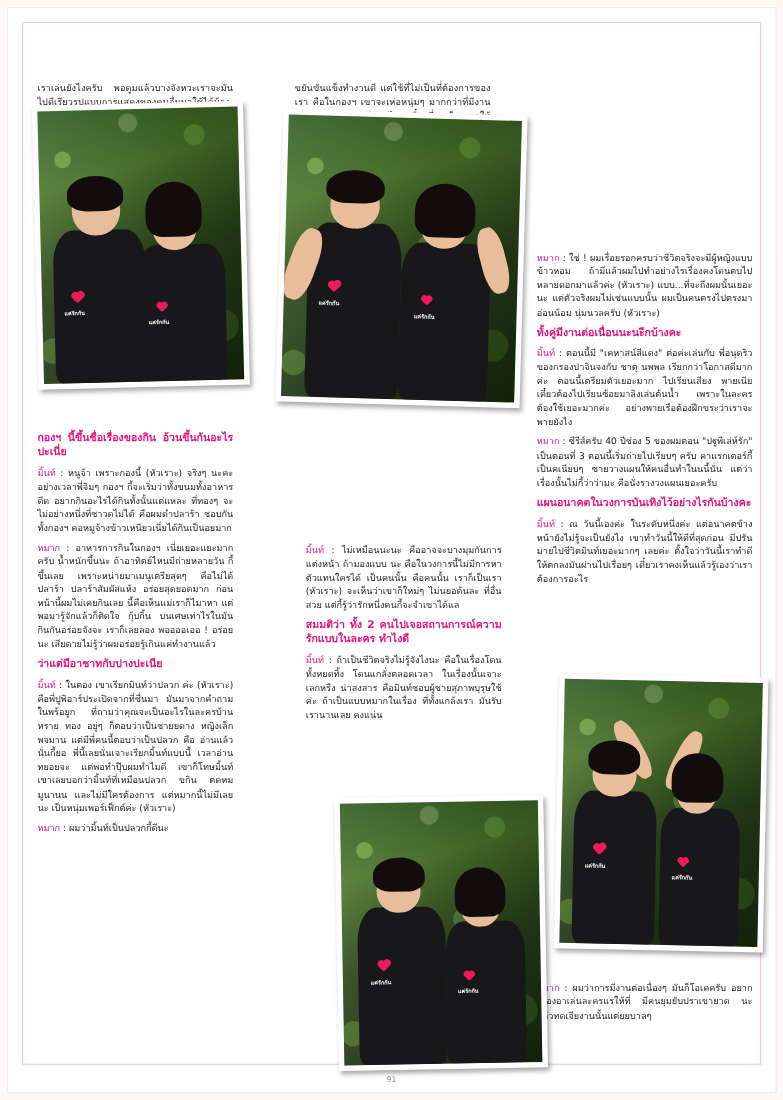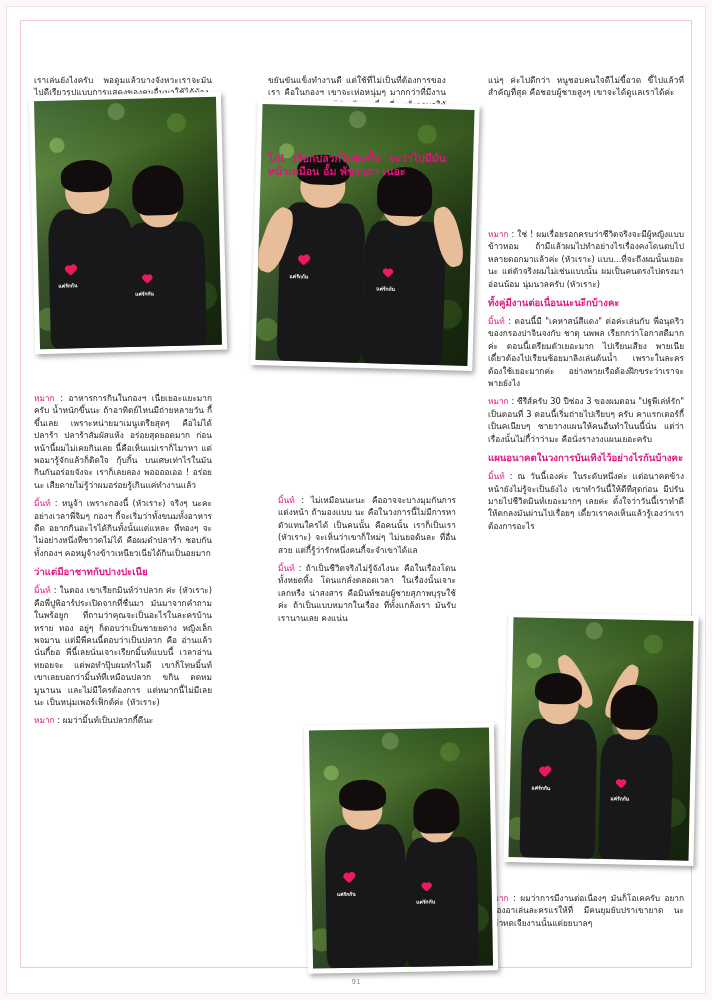--- a/index.html
+++ b/index.html
@@ -215,23 +215,20 @@
     <div class="pink-frame"></div>
 
     <div class="col col1">
       <p>เราเล่นยังไงครับ พอดูมแล้วบางจังหวะเราจะมันไปดีเรียวรูปแบบการแสดงของคนอื่นมาใช้ได้บ้างเหมือนกันนะ</p>
     </div>
 
     <div class="col col2">
       <p>ขยันขันแข็งทำงานดี แต่ใช้ที่ไม่เป็นที่ต้องการของเรา คือในกองฯ เขาจะเห่อหนุ่มๆ มากกว่าที่มีงานแบบผู้ชายอยากจะได้อะไร เดี๋ยวพี่เขาก็เอามาให้ แต่ผู้หญิงก็ต้องไปหยิบเอง (หัอยากก) หมากเองไม่มีจายเวนะ ไม่รู้ว่าทำไมตอด อาจจะเพราะเรามีมั่วรีวรวมมั่ง</p>
     </div>
 
-    <div class="col col3">
-      <p>แน่ๆ ค่ะไปดีกว่า หนูชอบคนใจดีไม่ขี้อวด ขี้ไปแล้วที่สำคัญที่สุด คือชอบผู้ชายสูงๆ เขาจะได้ดูแลเราได้ค่ะ</p>
-    </div>
 
     <div class="photo ph1">
       <div class="inner">
 
         <div class="body-s" style="left:6%; bottom:0; width:46%; height:56%;"></div>
         <div class="head-s" style="left:16%; bottom:54%; width:24%; height:19%;"></div>
         <div class="hair-s" style="left:14%; bottom:63%; width:28%; height:13%;"></div>
         <div class="heart" style="left:16%; bottom:30%; width:7px; height:7px;"></div>
         <span class="shirt-logo" style="left:11%; bottom:24%;">แค่รักกัน</span>
 
@@ -255,59 +252,58 @@
         <div class="body-s" style="left:50%; bottom:0; width:38%; height:56%;"></div>
         <div class="head-s" style="left:58%; bottom:54%; width:20%; height:16%;"></div>
         <div class="hair-s" style="left:55%; bottom:58%; width:26%; height:19%; border-radius:50% 50% 30% 30%;"></div>
         <div class="arm-s" style="left:84%; bottom:38%; width:11%; height:24%; transform:rotate(-16deg);"></div>
         <div class="heart" style="left:60%; bottom:34%; width:6px; height:6px;"></div>
         <span class="shirt-logo" style="left:56%; bottom:28%;">แค่รักกัน</span>
       </div>
     </div>
 
     <div class="blk c1b">
+      <p class="head">กองฯ นี้ขึ้นชื่อเรื่องของกิน อ้วนขึ้นกันอะไรปะเนี่ย</p>
+
+      <p>
+        <span class="name">มิ้นท์</span>
+        <span> : </span>
+        <span>หนูจ้า เพราะกองนี้ (หัวเราะ) จริงๆ นะคะ อย่างเวลาพี่จิมๆ กองฯ กี้จะเริ่มว่าทั้งขนมทั้งอาหารดีด อยากกินอะไรได้กินทั้งนั้นแต่แหละ ที่ทองๆ จะไม่อย่างหนึ่งที่ชาวดไม่ได้ คือผมดำปลาร้า ชอบกันทั้งกองฯ คอหมูจ้างข้าวเหนียวเนี่ยได้กินเป็นอยมาก</span>
+      </p>
 
       <p>
         <span class="name">หมาก</span>
         <span> : </span>
         <span>อาหารการกินในกองฯ เนี่ยเยอะแยะมากครับ น้ำหนักขึ้นนะ ถ้าอาทิตย์ไหนมีถ่ายหลายวัน กี้ขึ้นเลย เพราะหน่ายมาเมนูเตรียสุดๆ คือไม่ได้ปลาร้า ปลาร้าสัมผัสแห้ง อร่อยสุดยอดมาก ก่อนหน้านี้ผมไม่เคยกินเลย นี้คือเห็นแม่เราก็ไมาหา แต่พอมารู้จักแล้วก็ติดใจ กุ้บกิ้น บนเศษเท่าไรในมันกินกันอร่อยจังจะ เราก็เลยลอง พออออเออ ! อร่อยนะ เสียดายไม่รู้ว่าผมอร่อยรู้เกินแค่ทำงานแล้ว</span>
       </p>
 
-      <p>
-        <span class="name">มิ้นท์</span>
-        <span> : </span>
-        <span>หนูจ้า เพราะกองนี้ (หัวเราะ) จริงๆ นะคะ อย่างเวลาพี่จิมๆ กองฯ กี้จะเริ่มว่าทั้งขนมทั้งอาหารดีด อยากกินอะไรได้กินทั้งนั้นแต่แหละ ที่ทองๆ จะไม่อย่างหนึ่งที่ชาวดไม่ได้ คือผมดำปลาร้า ชอบกันทั้งกองฯ คอหมูจ้างข้าวเหนียวเนี่ยได้กินเป็นอยมาก</span>
-      </p>
-
       <p class="head">ว่าแต่มีอาชาทกับปางปะเนีย</p>
 
       <p>
         <span class="name">มิ้นท์</span>
         <span> : </span>
         <span>ในตอง เขาเรียกมินท์ว่าปลวก ค่ะ (หัวเราะ) คือพี่ปูพิอาร์ประเปิดจากที่ชื่นมา มันมาจากคำถามในพร้อยูก ที่ถามว่าคุณจะเป็นอะไรในละครบ้านหราย ทอง อยู่ๆ ก็ตอบว่าเป็นชายยดาง หญิงเล็ก พจมาน แต่มีพี่คนนี้ตอบว่าเป็นปลวก คือ อ่านแล้วนั่นกี้ยอ พี่นี้เลยนั่นเจาะเรียกมิ้นท์แบบนี้ เวลาอ่านทยอยจะ แต่พอทำปุ๊บผมทำไมดี เขาก็โทษมิ้นท์ เขาเลยบอกว่ามิ้นท์ที่เหมือนปลวก ขกิน ตดหม มูนานน และไม่มีใครต้องการ แต่หมากนี้ไม่มีเลยนะ เป็นหนุ่มเพอร์เฟ็กต์ค่ะ (หัวเราะ)</span>
       </p>
 
       <p>
         <span class="name">หมาก</span>
         <span> : </span>
         <span>ผมว่ามิ้นท์เป็นปลวกกี้ดีนะ</span>
       </p>
     </div>
 
-    <div class="blk" style="left:262px; top:146px; width:178px;">
-      <p class="head big">โก! เรียกปลวกไปชะขั้น จะว่าไปมีมันหน้าเหมือน อั้ม พัชราภา เนอะ</p>
-    </div>
 
     <div class="blk c2b">
       <p>
         <span class="name">มิ้นท์</span>
         <span> : </span>
         <span>ไม่เหมือนนะนะ คืออาจจะบางมุมกันการแต่งหน้า ถ้ามองแบบ นะ คือในวงการนี้ไม่มีการหาตัวแทนใครได้ เป็นคนนั้น คือคนนั้น เราก็เป็นเรา (หัวเราะ) จะเห็นว่าเขาก็ใหม่ๆ ไม่นยอด้นละ ที่อื่นสวย แต่กี้รู้ว่ารักหนึ่งคนกี้จะจำเขาได้แล</span>
       </p>
 
+      <p class="head">สมมติว่า ทั้ง 2 คนไปเจอสถานการณ์ความรักแบบในละคร ทำไงดี</p>
 
       <p>
         <span class="name">มิ้นท์</span>
         <span> : </span>
         <span>ถ้าเป็นชีวิตจริงไม่รู้จังไงนะ คือในเรื่องโดนทั้งหยดทิ้ง โดนแกลั่งตลอดเวลา ในเรื่องนั้นเจาะเลกหรืง น่าสงสาร คือมินท์ชอบผู้ชายสุภาพบุรุษใช้ค่ะ ถ้าเป็นแบบหมากในเรื่อง ที่ทั้งแกล้งเรา มันรับเรานานเลย คงแน่น</span>
       </p>
     </div>
 
     <div class="blk c3b">
       <p>
@@ -320,21 +316,21 @@
 
       <p>
         <span class="name">มิ้นท์</span>
         <span> : </span>
         <span>ตอนนี้มี "เคหาสน์สีแดง" ต่อค่ะเล่นกับ พี่อนุดริว ของกรองปาจินจงกับ ชาตุ นพพล เรียกกว่าโอกาสดีมากค่ะ ตอนนี้เตรียมตัวเยอะมาก ไปเรียนเสียง พายเนีย เดี๋ยวต้องไปเรียนซ้อยมาลิงเล่นต้นน้ำ เพราะในละครต้องใช้เยอะมากค่ะ อย่างพายเรือต้องฝึกขระว่าเราจะพายยังไง</span>
       </p>
 
       <p>
         <span class="name">หมาก</span>
         <span> : </span>
-        <span>ซีรีส์ครับ 30 ปีช่อง 3 ของผมตอน "ปฐูพีเล่ห์รัก" เป็นตอนที่ 3 ตอนนี้เริ่มถ่ายไปเรียบๆ ครับ คาแรกเตอร์กี้เป็นคเนียบๆ ซายวางแผนให้คนอื่นทำในนนี้นั่น แต่ว่าเรื่องนั้นไม่กี้ว่าว่ามะ คือนั่งรางวงแผนเยอะครับ</span>
+        <span>ซีรีส์ครับ 40 ปีช่อง 5 ของผมตอน "ปฐูพีเล่ห์รัก" เป็นตอนที่ 3 ตอนนี้เริ่มถ่ายไปเรียบๆ ครับ คาแรกเตอร์กี้เป็นคเนียบๆ ซายวางแผนให้คนอื่นทำในนนี้นั่น แต่ว่าเรื่องนั้นไม่กี้ว่าว่ามะ คือนั่งรางวงแผนเยอะครับ</span>
       </p>
 
       <p class="head">แผนอนาคตในวงการบันเทิงไว้อย่างไรกันบ้างคะ</p>
 
       <p>
         <span class="name">มิ้นท์</span>
         <span> : </span>
         <span>ณ วันนี้เองค่ะ ในระดับหนึ่งค่ะ แต่อนาคตข้างหน้ายังไม่รู้จะเป็นยังไง เขาทำวันนี้ให้ดีที่สุดก่อน มีปรันมายไปชีวิตมินท์เยอะมากๆ เลยค่ะ ตั้งใจว่าวันนี้เราทำดี ให้ตกลงมันผ่านไปเรื่อยๆ เดี๋ยวเราคงเห็นแล้วรู้เองว่าเราต้องการอะไร</span>
       </p>
     </div>

